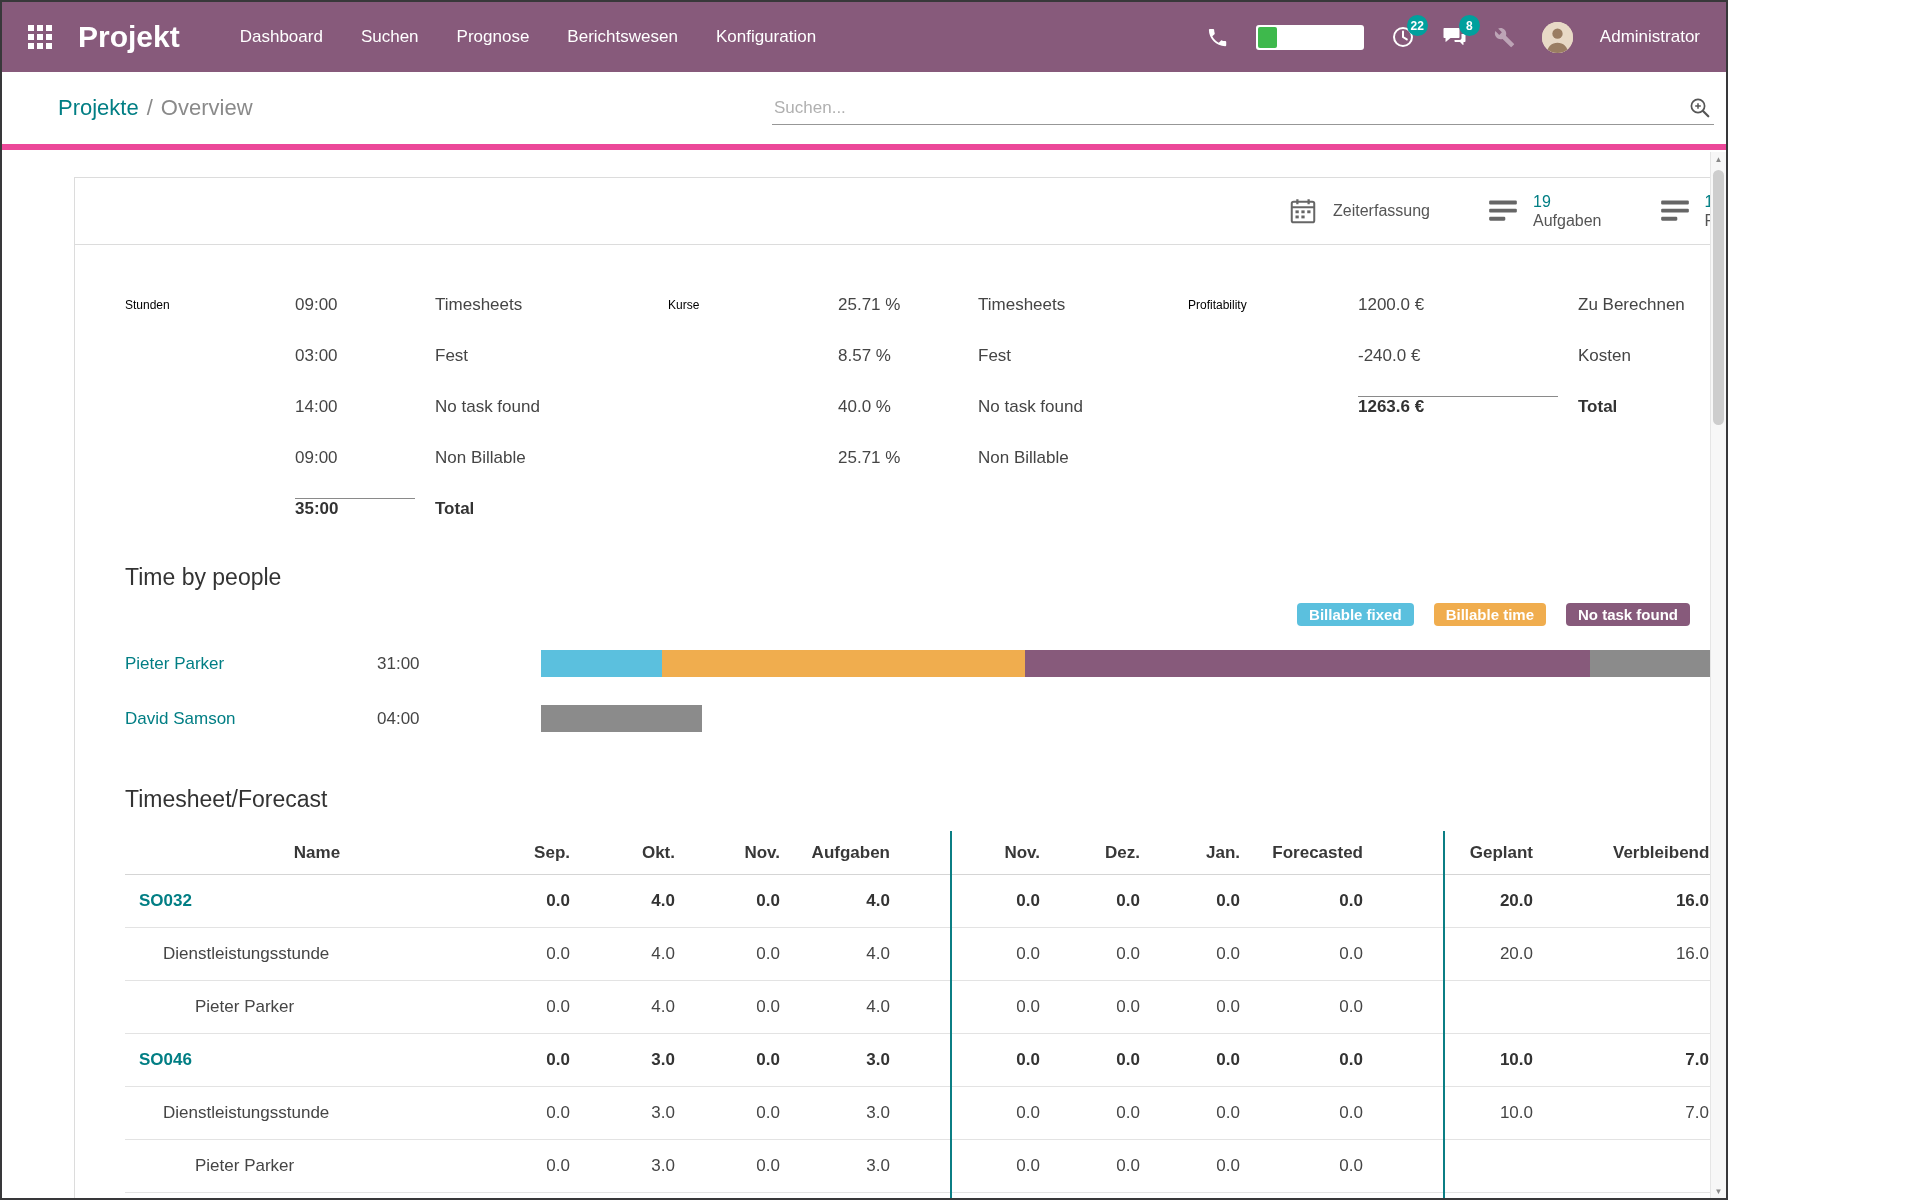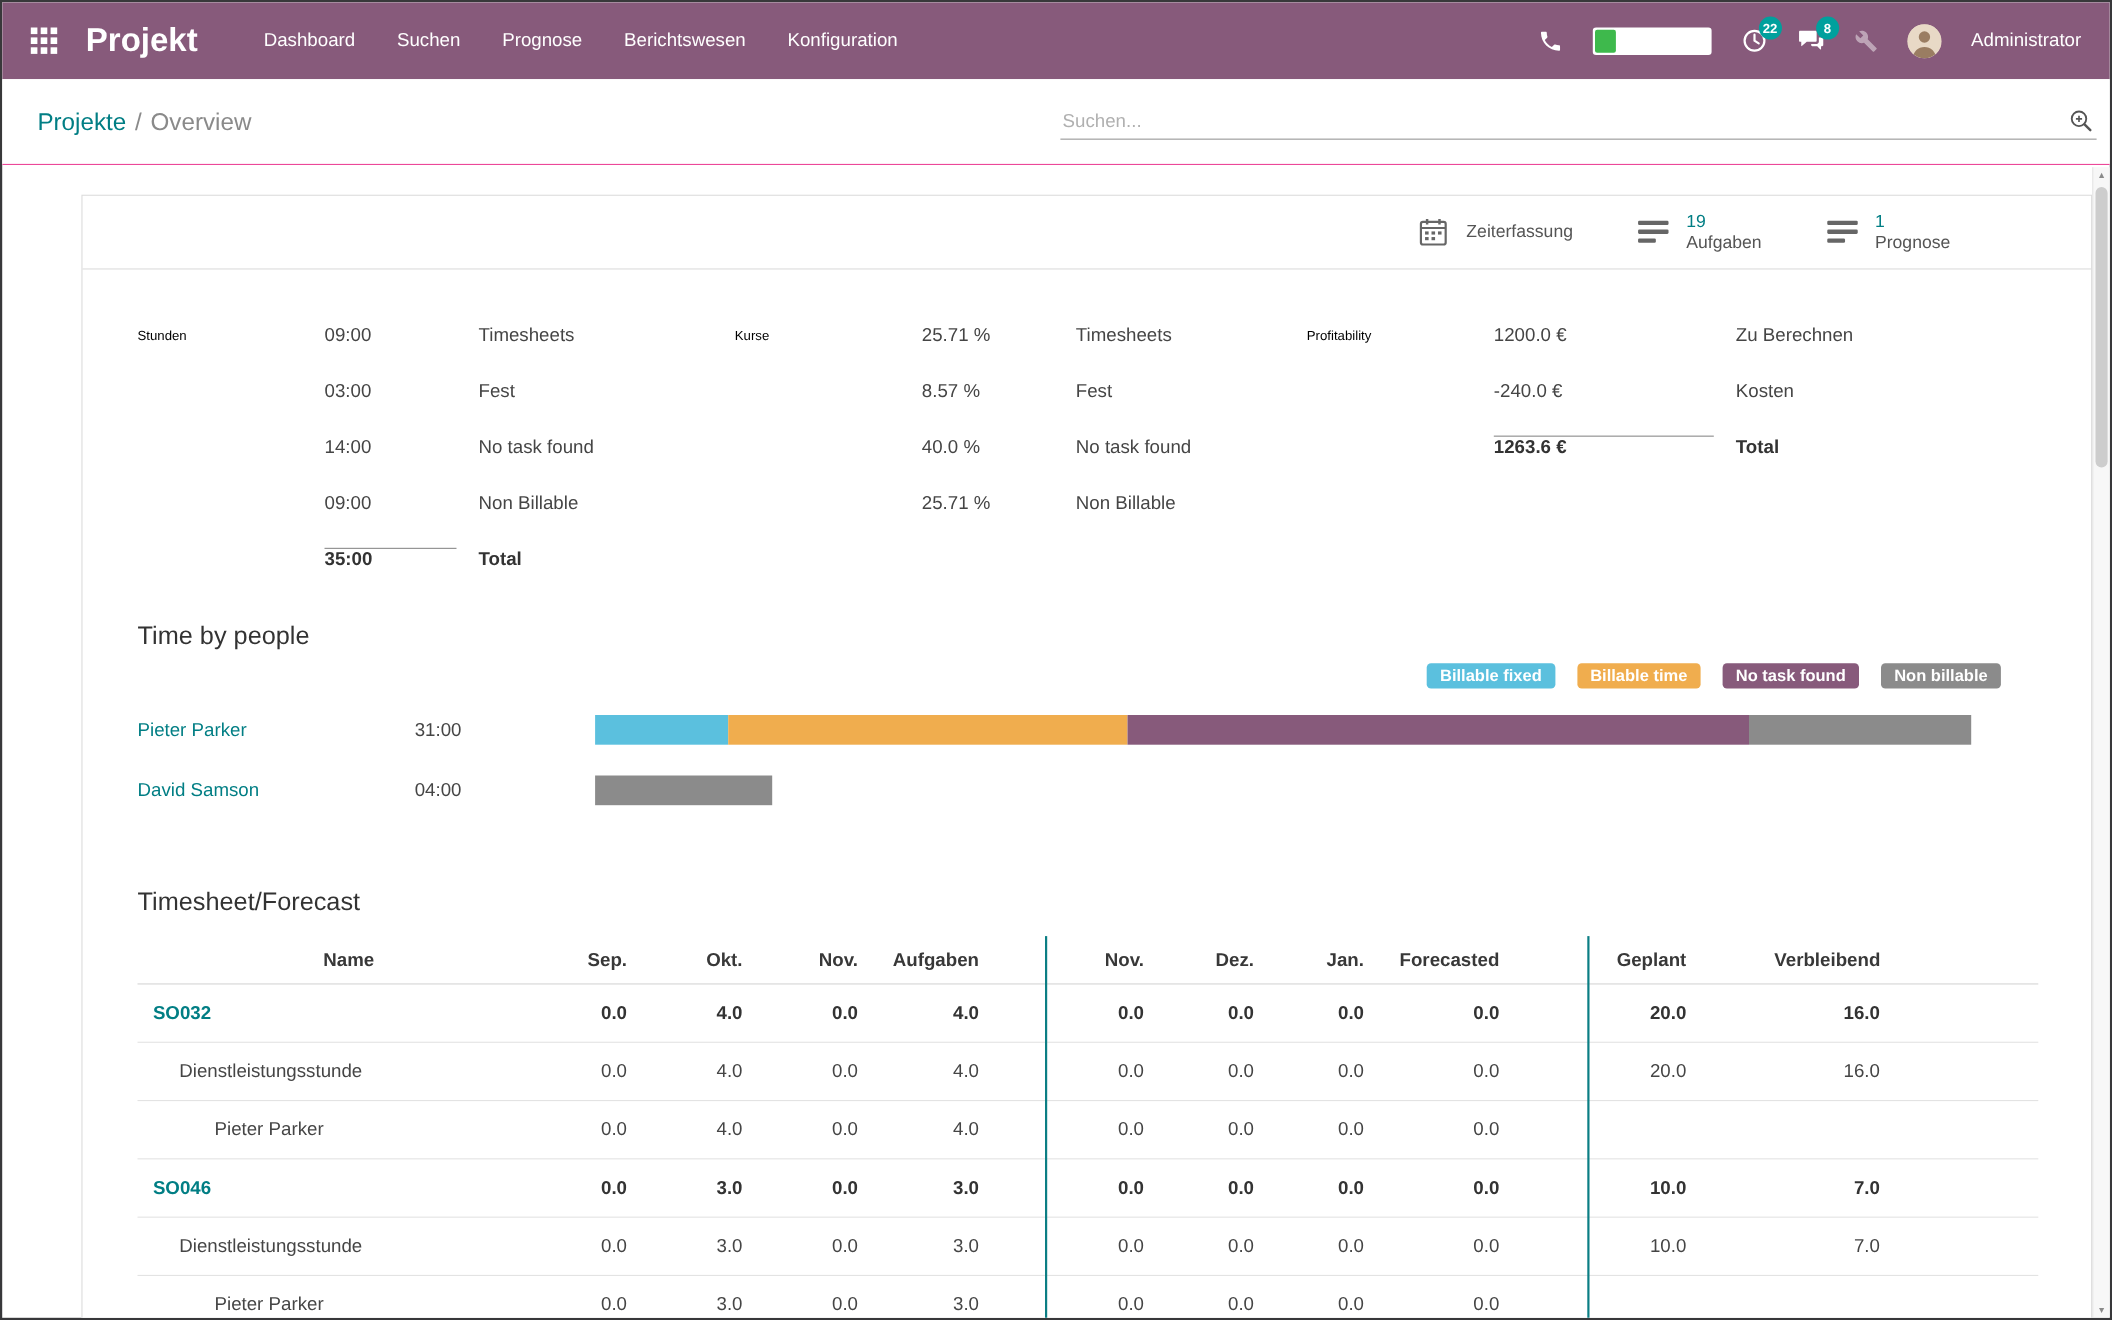--- a/index.html
+++ b/index.html
@@ -1,39 +1,39 @@
 <!DOCTYPE html>
 <html><head>
 <meta charset="utf-8">
 <style>
   *{margin:0;padding:0;box-sizing:border-box}
   html,body{width:1920px;height:1200px;overflow:hidden;background:#fff;
     font-family:"Liberation Sans",sans-serif;color:#4a4a4a}
-  .page{position:relative;width:1920px;height:1200px;border:2px solid #38383a;overflow:hidden;background:#fff}
+  .page{position:relative;width:1728px;height:1200px;border:2px solid #38383a;overflow:hidden;background:#fff}
 
   
   .navbar{height:70px;background:#875A7B;display:flex;align-items:center;justify-content:space-between;color:#fff;padding:0 26px 0 0}
   .nav-left{display:flex;align-items:center;height:100%}
   .apps-btn{width:76px;height:100%;display:flex;align-items:center;justify-content:center;cursor:pointer}
   .apps-grid{display:grid;grid-template-columns:repeat(3,6px);grid-gap:3px}
   .apps-grid i{width:6px;height:6px;background:#fff;display:block}
   .brand{font-size:30px;font-weight:bold;margin-right:60px}
   .menu{display:flex;align-items:center;gap:38px;font-size:17px}
   .menu a{color:#fff;text-decoration:none;cursor:pointer}
   .nav-right{display:flex;align-items:center;gap:27px}
   .icon-btn{position:relative;display:flex;align-items:center;justify-content:center;cursor:pointer}
   .counter{position:absolute;top:-10px;right:-13px;min-width:21px;height:21px;padding:0 4px;border-radius:11px;
     background:#00A09D;color:#fff;font-size:12px;font-weight:bold;display:flex;align-items:center;justify-content:center}
   .timer{width:108px;height:25px;background:#fff;border-radius:3px;position:relative;overflow:hidden}
   .timer .fill{position:absolute;left:2px;top:2px;bottom:2px;width:18%;background:#3EB94C;border-radius:2px}
   .avatar{width:31px;height:31px;border-radius:50%;background:#e8d9c6;overflow:hidden;display:flex;align-items:center;justify-content:center}
   .username{font-size:17px}
 
   
-  .crumb-bar{height:78px;display:flex;align-items:center;justify-content:space-between;padding:0 12px 0 32px;border-bottom:1px solid #ec4899;background:#fff}
+  .crumb-bar{height:78px;display:flex;align-items:center;justify-content:space-between;padding:0 12px 0 56px;border-bottom:6px solid #ec4899;background:#fff}
   .breadcrumb{font-size:22px}
   .breadcrumb .parent{color:#017E84;text-decoration:none;cursor:pointer}
   .breadcrumb .sep,.breadcrumb .current{color:#8a8a8a}
   .breadcrumb .sep{margin:0 8px}
   .search{position:relative;width:942px;display:flex;align-items:flex-end}
   .search input{flex:1;border:none;border-bottom:1px solid #979797;outline:none;font-size:17px;padding:6px 34px 6px 2px;color:#555;
     font-family:"Liberation Sans",sans-serif;background:transparent}
   .search input::placeholder{color:#b0b0b0}
   .search .mag{position:absolute;right:2px;bottom:5px;cursor:pointer}
 
@@ -66,21 +66,21 @@
   .legend{display:flex;justify-content:flex-end;gap:20px;padding:12px 82px 10px 0}
   .badge{color:#fff;font-weight:bold;font-size:15px;padding:3px 12px;border-radius:4px;white-space:nowrap}
   .people-row{display:flex;align-items:center;height:55px;padding:0 109px 0 50px}
   .p-name{width:252px;font-size:17px;color:#017E84;text-decoration:none;cursor:pointer}
   .p-time{width:164px;font-size:17px;color:#454545}
   .p-barwrap{flex:1}
   .p-bar{height:27px;display:flex}
   .seg{height:100%}
 
   
-  .ft-title{margin-top:60px}
+  .ft-title{margin-top:40px}
   .tablewrap{position:relative;margin:18px 48px 0 50px}
   .trow{display:grid;grid-template-columns:370px 105px 105px 105px 140px 120px 100px 100px 173px 170px 176px;
     align-items:center;height:53px;border-bottom:1px solid #e3e3e3;font-size:17px;color:#454545}
   .trow.thead{height:44px;font-weight:bold;color:#383838;border-bottom:1px solid #d5d5d5}
   .tcell.num{text-align:right;padding-right:30px}
   .trow .tcell:nth-child(5){padding-right:60px}
   .trow .tcell:nth-child(9){padding-right:80px}
   .trow .tcell:nth-child(10){padding-right:80px}
   .trow .tcell:nth-child(11){padding-right:80px}
   .thead .tcell:first-child{text-align:center}

